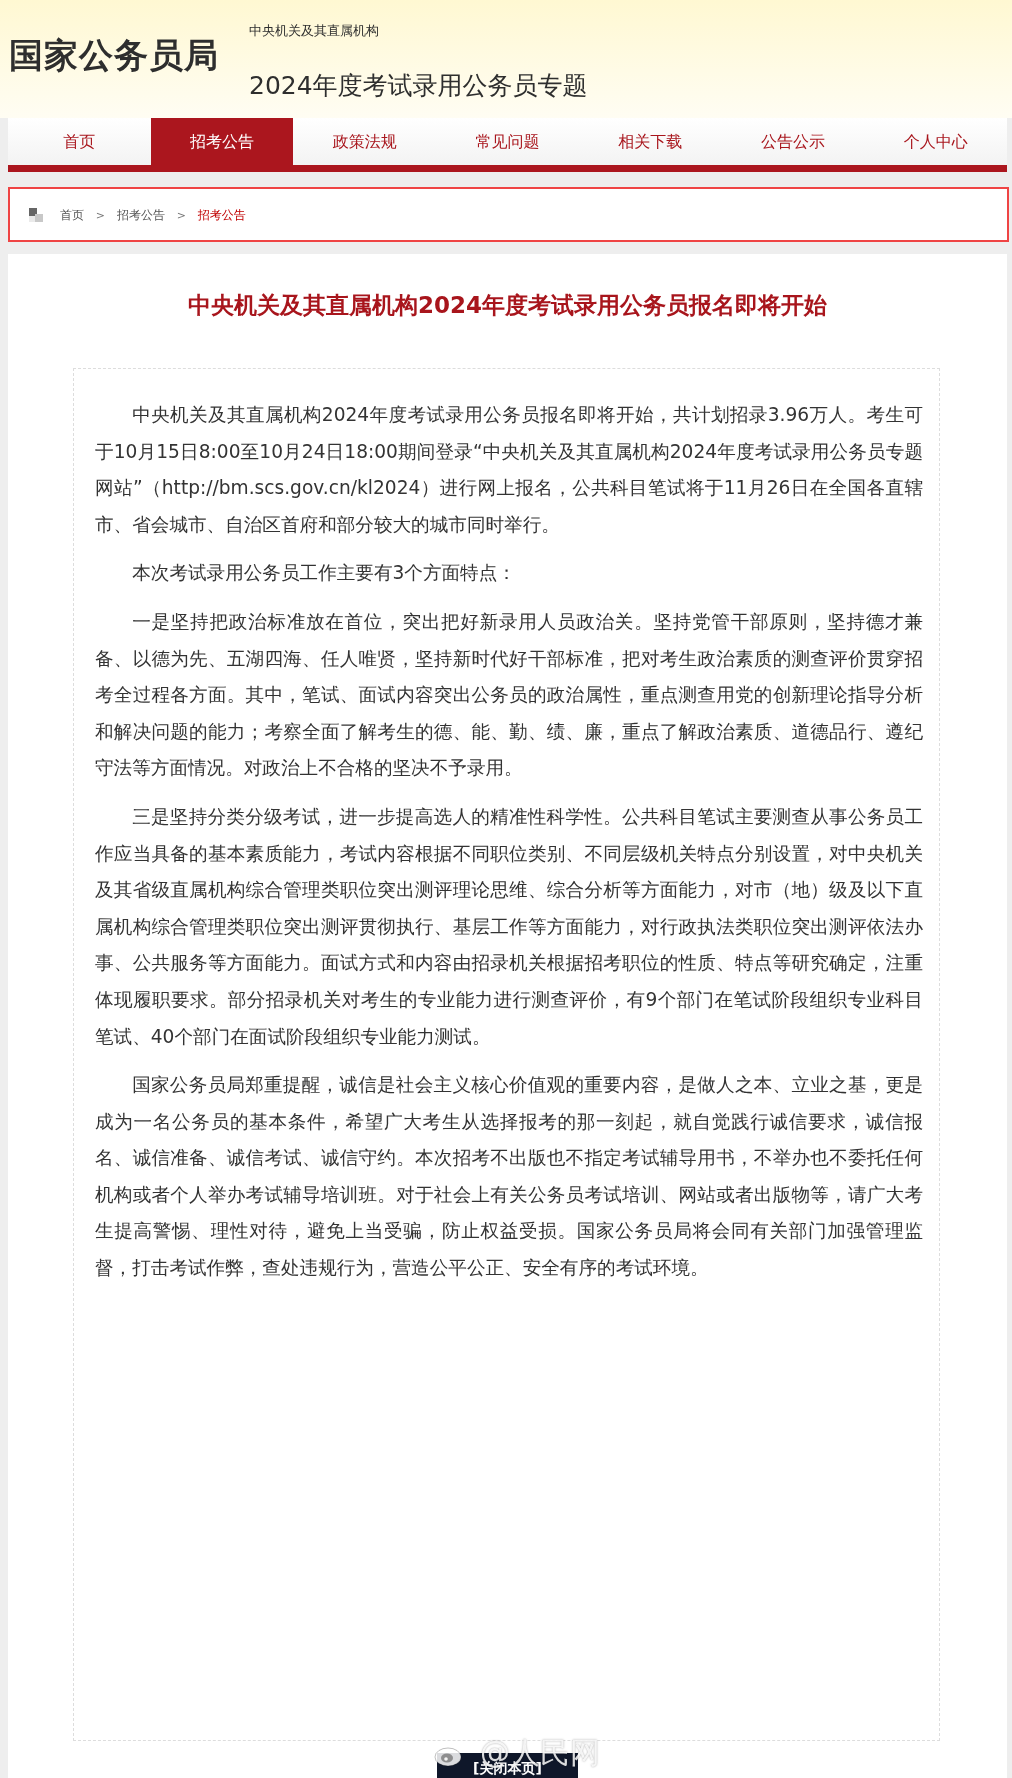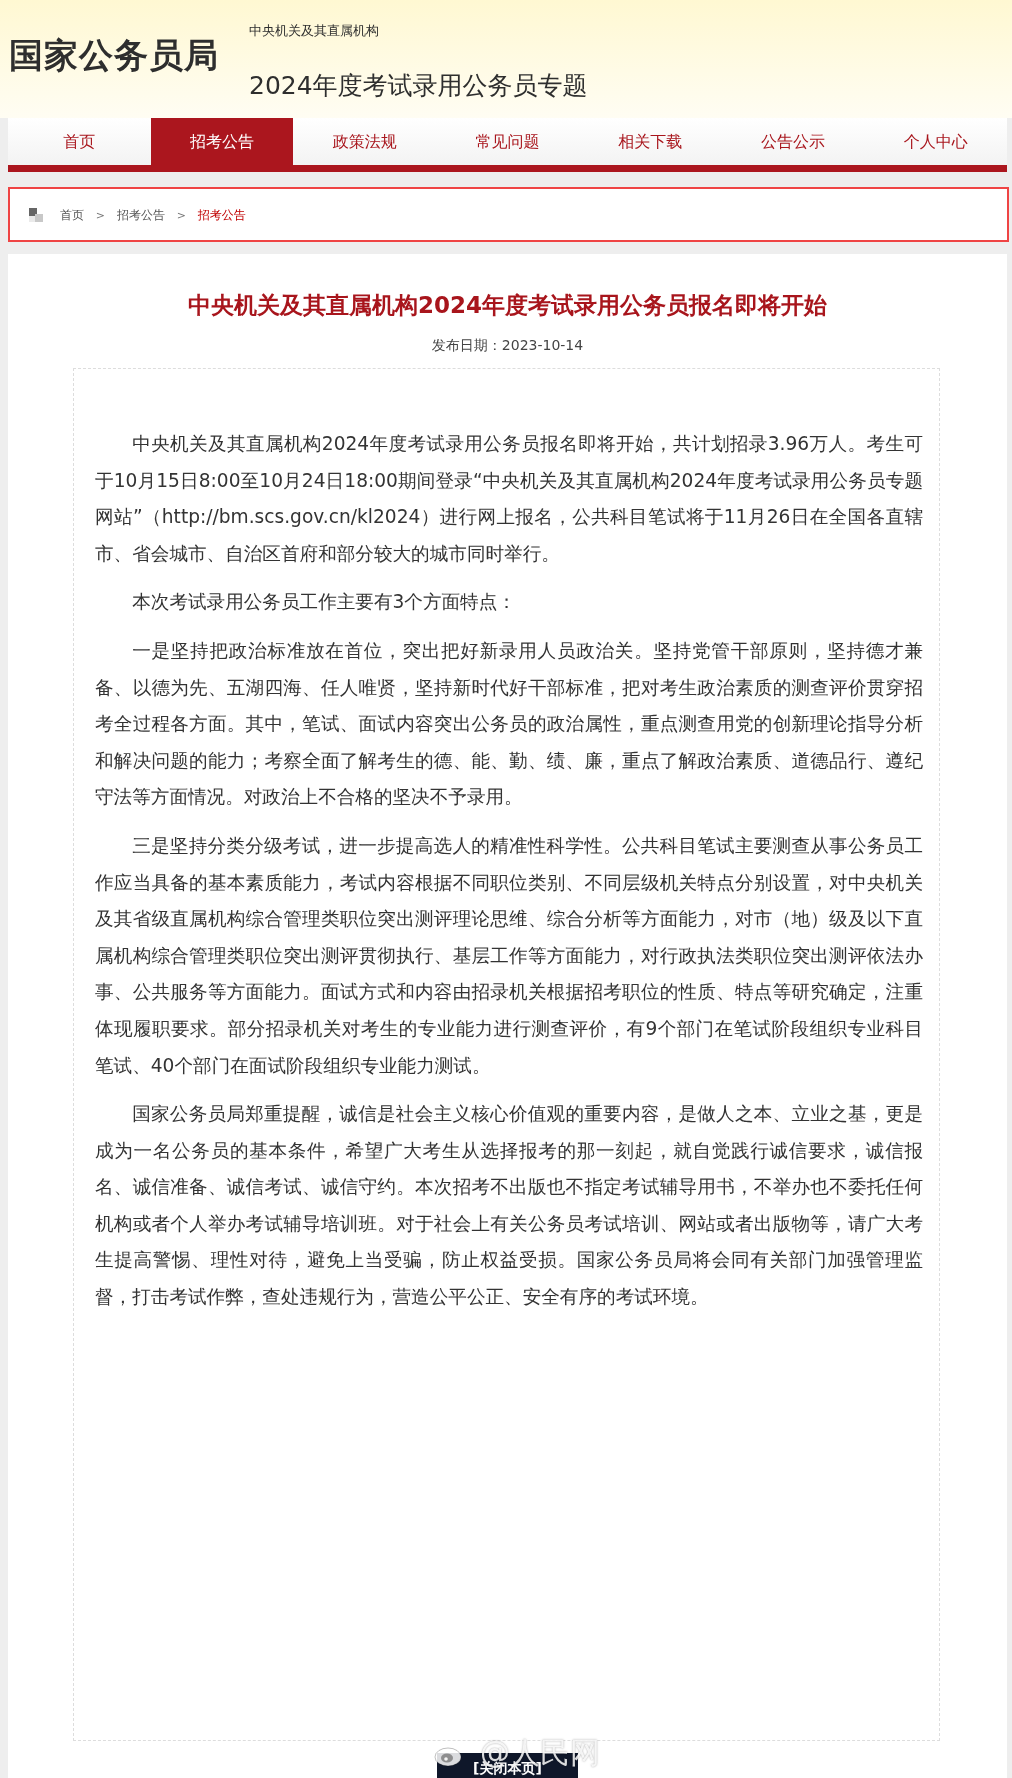--- a/index.html
+++ b/index.html
@@ -69,21 +69,20 @@
   }
   .pub-date span { display: inline; }
   .article-box {
     position: absolute; left: 65px; top: 114px; width: 867px; height: 1373px;
     border: 1px dashed #dddddd; box-sizing: border-box;
   }
   .article-body {
     position: absolute; left: 21px; top: 28px; width: 828px;
     font-size: 18.6px; line-height: 36.6px; color: #333;
     text-align: justify;
-    margin-top: 29px;
   }
   .article-body p { margin: 0 0 12px 0; text-indent: 2em; }
   .close-btn {
     position: absolute; left: 437px; top: 1753px; width: 141px; height: 25px;
     background: #0f172a; color: #fff; font-size: 14px; font-weight: bold;
     text-align: center; line-height: 30px; cursor: pointer;
   }
   .watermark {
     position: absolute; left: 434px; top: 1733px; height: 40px;
     display: flex; align-items: center; pointer-events: none;
@@ -125,23 +124,20 @@
     <span class="bc-link">首页</span>
     <span class="bc-sep">&gt;</span>
     <span class="bc-link">招考公告</span>
     <span class="bc-sep">&gt;</span>
     <span class="bc-current">招考公告</span>
   </div>
 </div>
 
 <div class="content">
   <div class="article-title">中央机关及其直属机构2024年度考试录用公务员报名即将开始</div>
-  <div class="pub-date">
-    <span>发布日期：</span><span>2023-10-14</span>
-  </div>
   <div class="article-box">
     <div class="article-body">
       <p>中央机关及其直属机构2024年度考试录用公务员报名即将开始，共计划招录3.96万人。考生可于10月15日8:00至10月24日18:00期间登录“中央机关及其直属机构2024年度考试录用公务员专题网站”（http://bm.scs.gov.cn/kl2024）进行网上报名，公共科目笔试将于11月26日在全国各直辖市、省会城市、自治区首府和部分较大的城市同时举行。</p>
       <p>本次考试录用公务员工作主要有3个方面特点：</p>
       <p>一是坚持把政治标准放在首位，突出把好新录用人员政治关。坚持党管干部原则，坚持德才兼备、以德为先、五湖四海、任人唯贤，坚持新时代好干部标准，把对考生政治素质的测查评价贯穿招考全过程各方面。其中，笔试、面试内容突出公务员的政治属性，重点测查用党的创新理论指导分析和解决问题的能力；考察全面了解考生的德、能、勤、绩、廉，重点了解政治素质、道德品行、遵纪守法等方面情况。对政治上不合格的坚决不予录用。</p>
       <p>三是坚持分类分级考试，进一步提高选人的精准性科学性。公共科目笔试主要测查从事公务员工作应当具备的基本素质能力，考试内容根据不同职位类别、不同层级机关特点分别设置，对中央机关及其省级直属机构综合管理类职位突出测评理论思维、综合分析等方面能力，对市（地）级及以下直属机构综合管理类职位突出测评贯彻执行、基层工作等方面能力，对行政执法类职位突出测评依法办事、公共服务等方面能力。面试方式和内容由招录机关根据招考职位的性质、特点等研究确定，注重体现履职要求。部分招录机关对考生的专业能力进行测查评价，有9个部门在笔试阶段组织专业科目笔试、40个部门在面试阶段组织专业能力测试。</p>
       <p>国家公务员局郑重提醒，诚信是社会主义核心价值观的重要内容，是做人之本、立业之基，更是成为一名公务员的基本条件，希望广大考生从选择报考的那一刻起，就自觉践行诚信要求，诚信报名、诚信准备、诚信考试、诚信守约。本次招考不出版也不指定考试辅导用书，不举办也不委托任何机构或者个人举办考试辅导培训班。对于社会上有关公务员考试培训、网站或者出版物等，请广大考生提高警惕、理性对待，避免上当受骗，防止权益受损。国家公务员局将会同有关部门加强管理监督，打击考试作弊，查处违规行为，营造公平公正、安全有序的考试环境。</p>
     </div>
   </div>
 </div>

